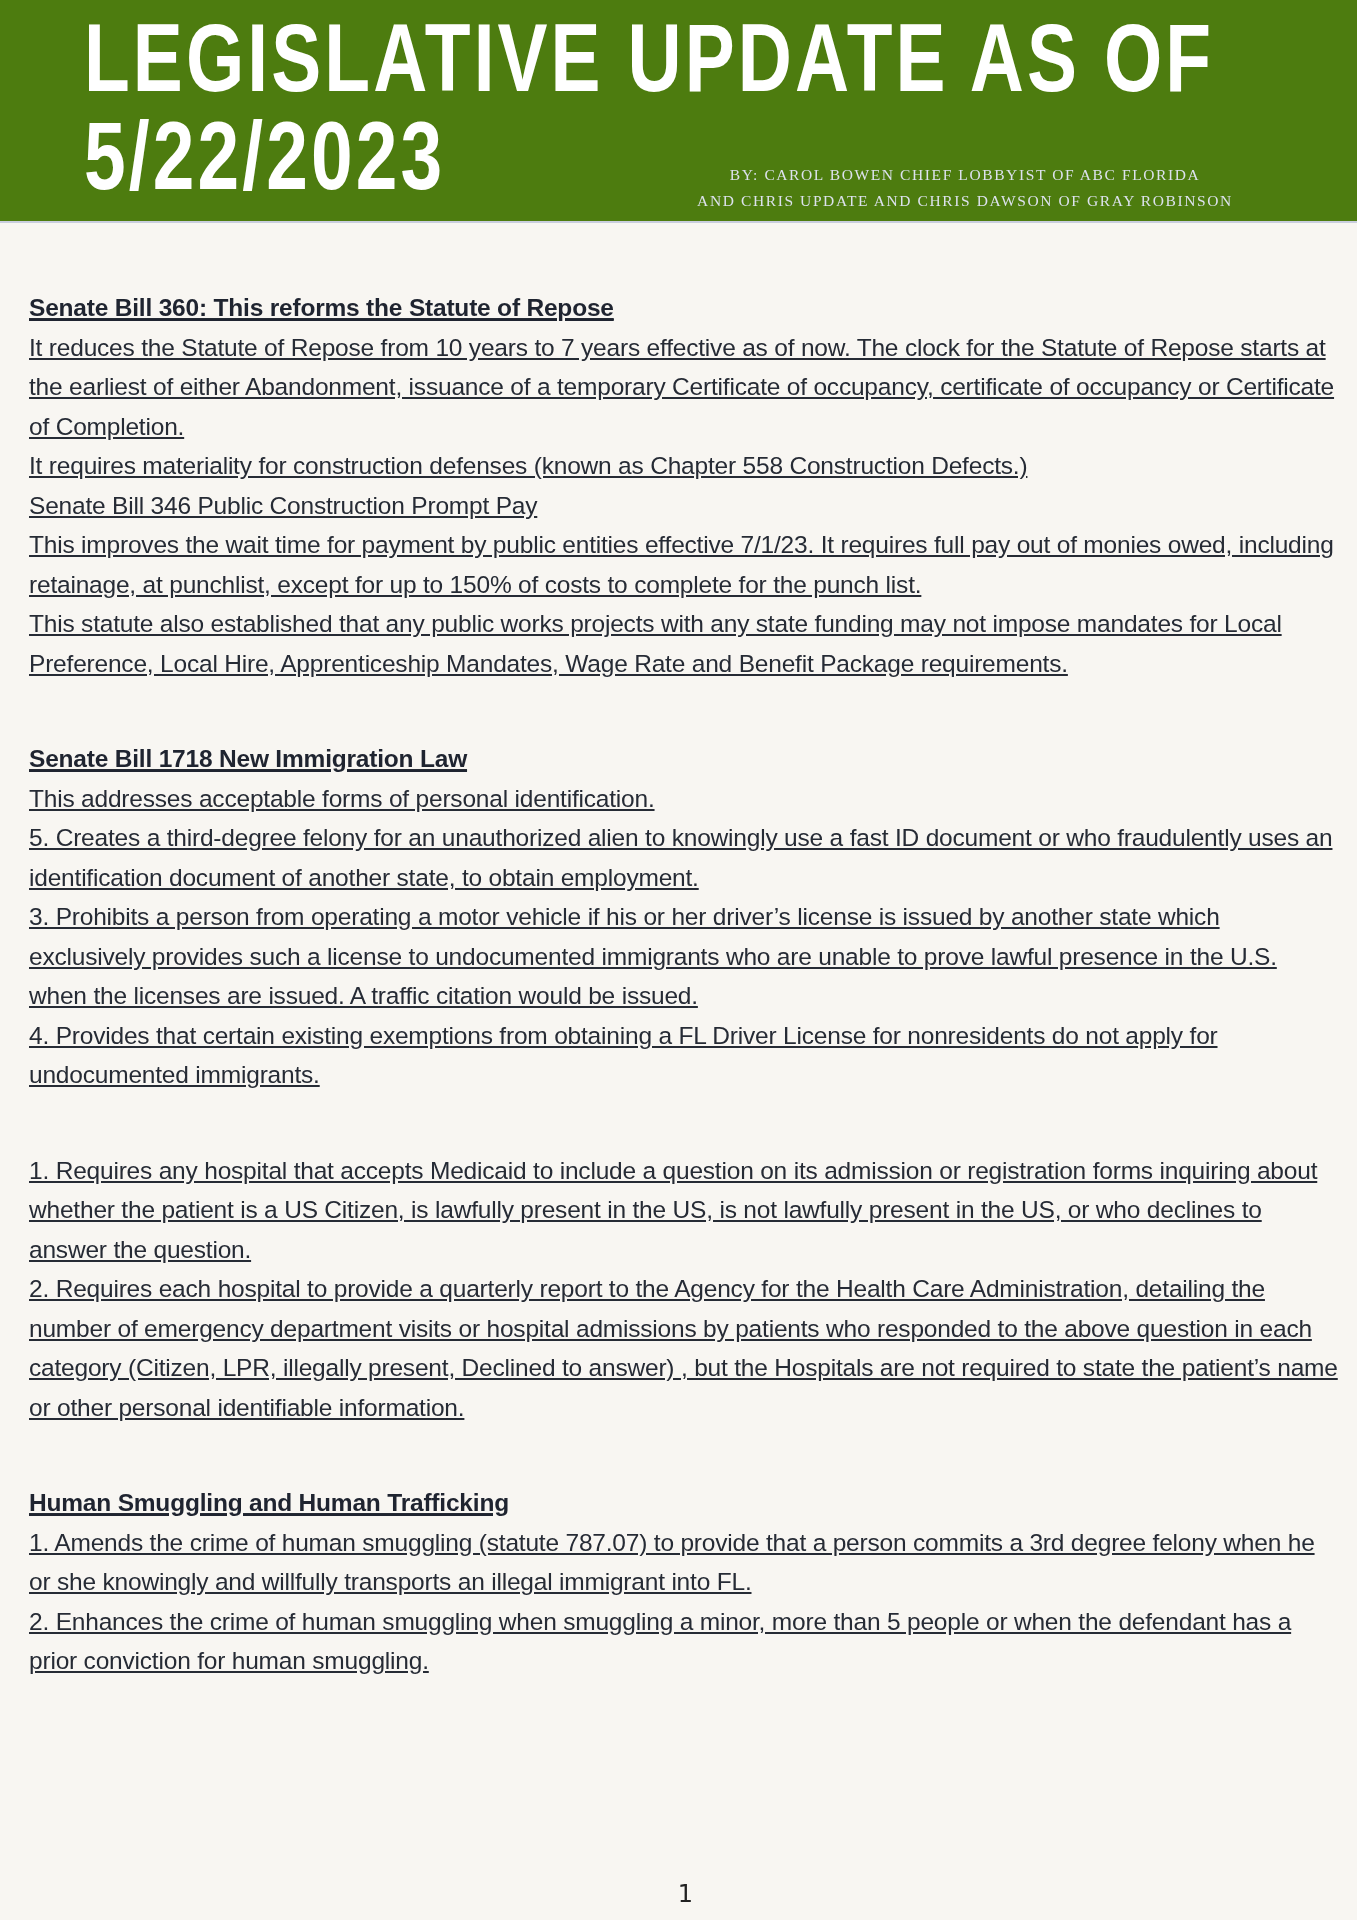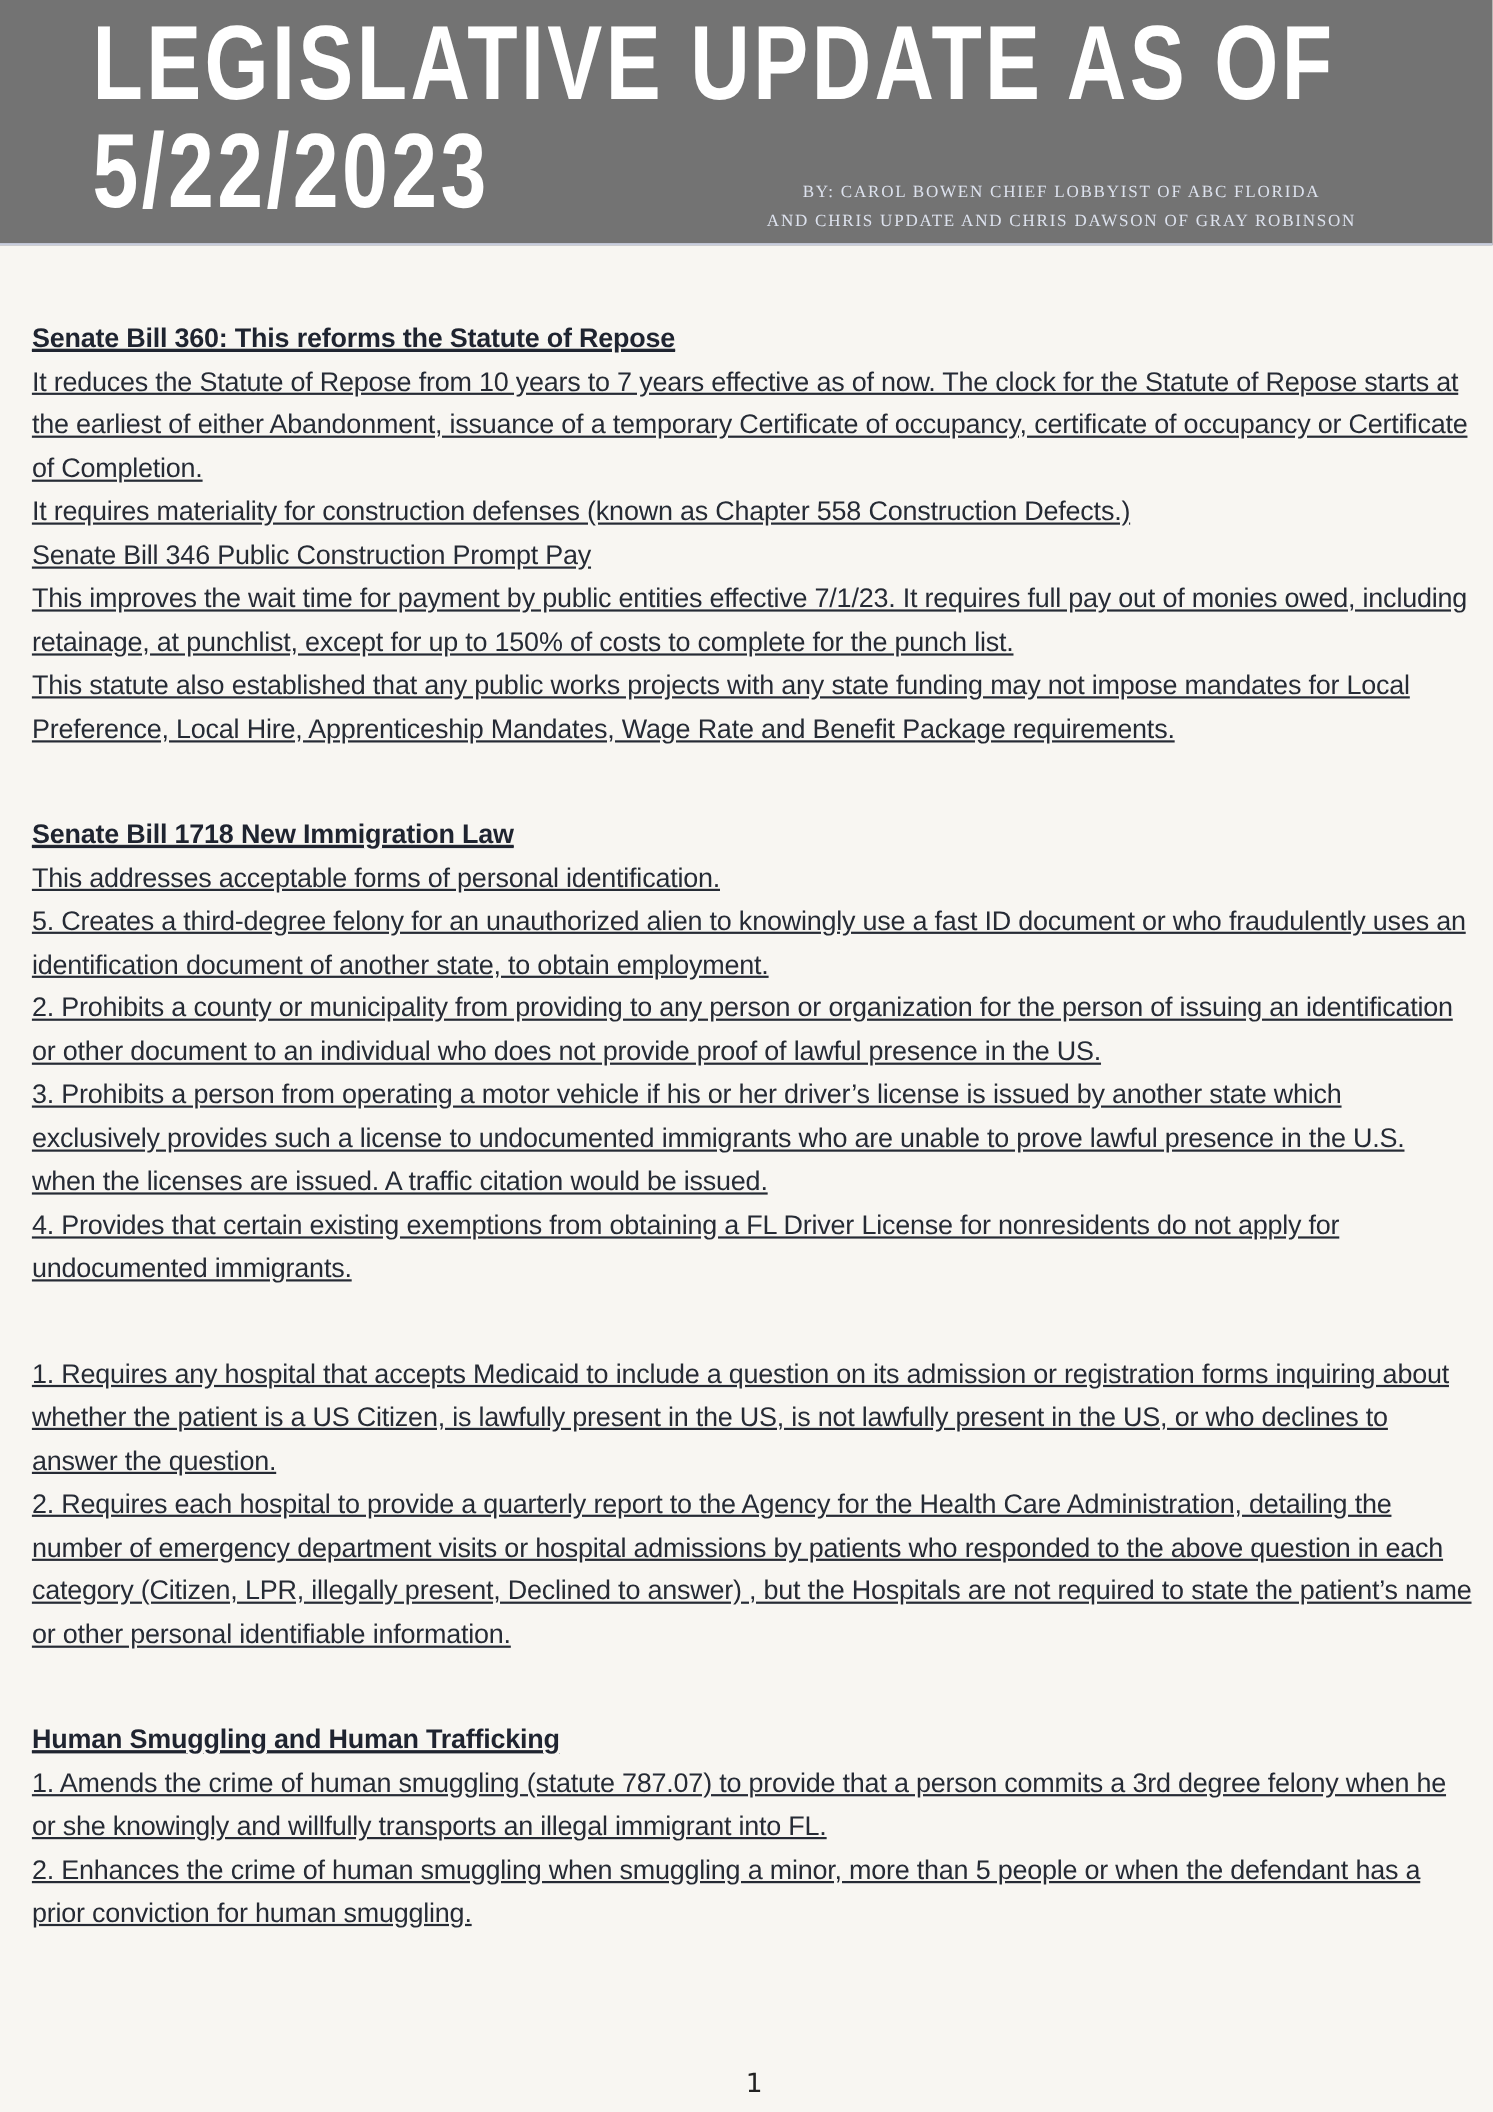--- a/index.html
+++ b/index.html
@@ -14,21 +14,21 @@
       overflow: hidden;
       font-family: "Liberation Sans", sans-serif;
       color: #262b35;
     }
     .header {
       position: absolute;
       left: 0;
       top: 0;
       width: 1357px;
       height: 221px;
-      background: #737373;
+      background: #4d7c0f;
       border-bottom: 2px solid #c9cede;
     }
     .title-line {
       position: absolute;
       left: 84px;
       color: #ffffff;
       font-family: "Liberation Sans", sans-serif;
       font-weight: bold;
       font-size: 96px;
       line-height: 96px;
@@ -103,21 +103,20 @@
     <span class="para">It requires materiality for construction defenses (known as Chapter 558 Construction Defects.)</span>
     <span class="para">Senate Bill 346 Public Construction Prompt Pay</span>
     <span class="para">This improves the wait time for payment by public entities effective 7/1/23.  It requires full pay out of monies owed, including retainage, at punchlist, except for up to 150% of costs to complete for the punch list.</span>
     <span class="para">This statute also established that any public works projects with any state funding may not impose mandates for Local Preference, Local Hire, Apprenticeship Mandates, Wage Rate and Benefit Package requirements.</span>
   </div>
 
   <div class="section">
     <span class="heading">Senate Bill 1718 New Immigration Law</span>
     <span class="para">This addresses acceptable forms of personal identification.</span>
     <span class="para">5. Creates a third-degree felony for an unauthorized alien to knowingly use a fast ID document or who fraudulently uses an identification document of another state, to obtain employment.</span>
-    <span class="para">2. Prohibits a county or municipality from providing to any person or organization for the person of issuing an identification or other document to an individual who does not provide proof of lawful presence in the US.</span>
     <span class="para">3. Prohibits a person from operating a motor vehicle if his or her driver’s license is issued by another state which exclusively provides such a license to undocumented immigrants who are unable to prove lawful presence in the U.S. when the licenses are issued.  A traffic citation would be issued.</span>
     <span class="para">4. Provides that certain existing exemptions from obtaining a FL Driver License for nonresidents do not apply for undocumented immigrants.</span>
   </div>
 
   <div class="section">
     <span class="para">1. Requires any hospital that accepts Medicaid to include a question on its admission or registration forms inquiring about whether the patient is a US Citizen, is lawfully present in the US, is not lawfully present in the US, or who declines to answer the question.</span>
     <span class="para">2. Requires each hospital to provide a quarterly report to the Agency for the Health Care Administration, detailing the number of emergency department visits or hospital admissions by patients who responded to the above question in each category (Citizen, LPR, illegally present, Declined to answer) , but the Hospitals are not required to state the patient’s name or other personal identifiable information.</span>
   </div>
 
   <div class="section">

